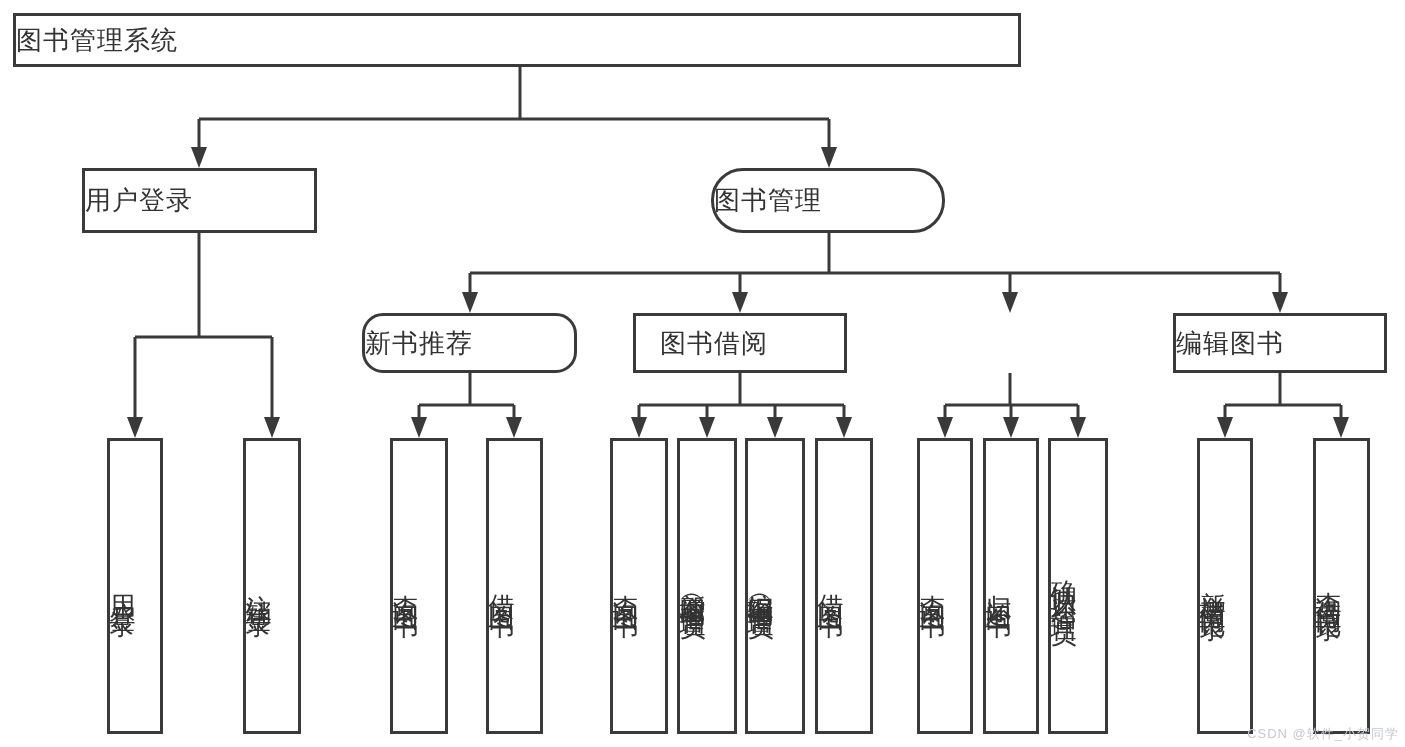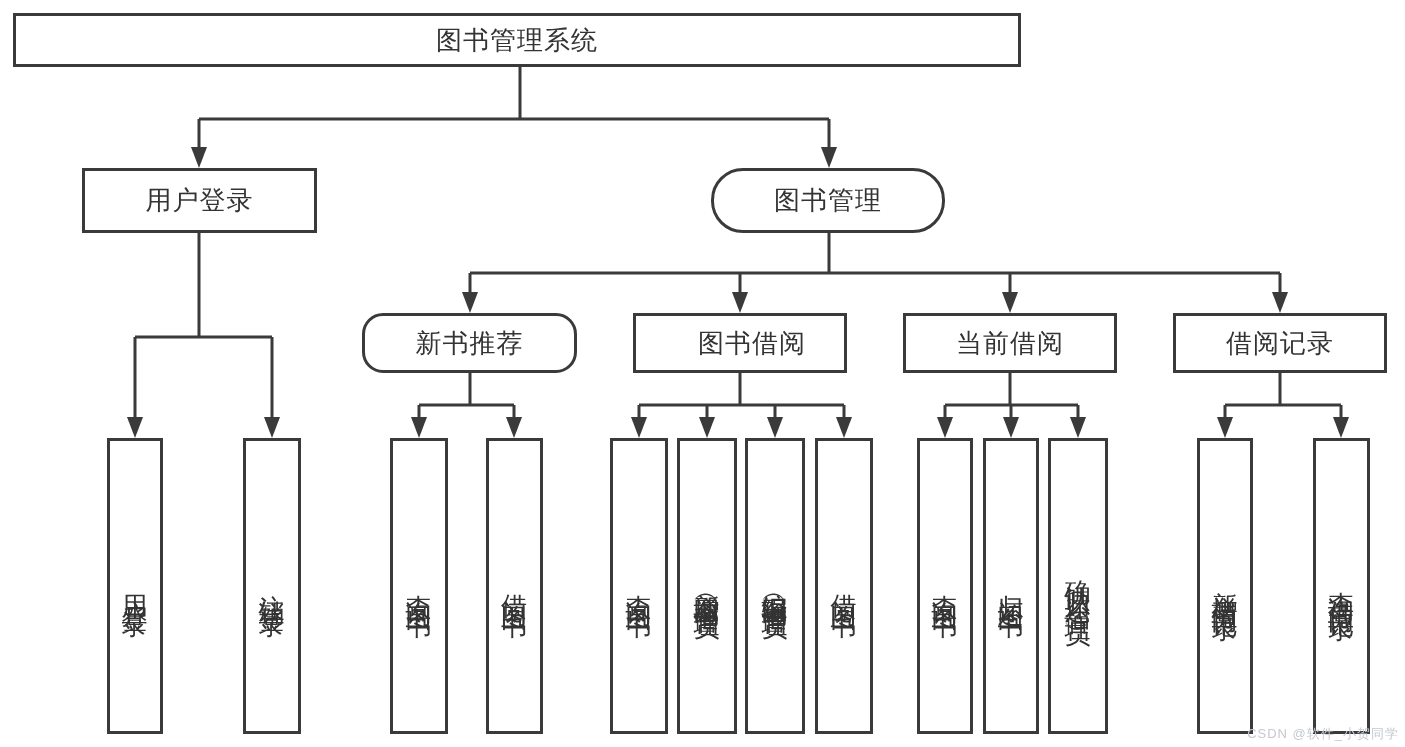--- a/index.html
+++ b/index.html
@@ -25,21 +25,20 @@
   }
   svg.connectors path { stroke: var(--line); stroke-width: 3; fill: none; }
   svg.connectors polygon { fill: var(--line); stroke: none; }
   .node {
     position: absolute;
     box-sizing: border-box;
     border: 3px solid var(--line);
     background: var(--background);
     display: flex;
     align-items: center;
-    justify-content: center;
     color: var(--text);
     z-index: 1;
   }
   .h-node span {
     font-size: 26px;
     letter-spacing: 1px;
     white-space: nowrap;
   }
   .v-node span {
     writing-mode: vertical-rl;
@@ -114,25 +113,22 @@
   <div class="node h-node" style="left:711px; top:168px; width:234px; height:65px;border-radius:32px;">
     <span>图书管理</span>
   </div>
 
   <div class="node h-node" style="left:362px; top:313px; width:215px; height:60px;border-radius:21px;">
     <span>新书推荐</span>
   </div>
   <div class="node h-node" style="left:633px; top:313px; width:214px; height:60px;padding-left:24px;">
     <span>图书借阅</span>
   </div>
-  <div class="node h-node" style="left:903px; top:313px; width:214px; height:60px;">
-    <span>当前借阅</span>
-  </div>
   <div class="node h-node" style="left:1173px; top:313px; width:214px; height:60px;">
-    <span>借阅记录</span>
+    <span>编辑图书</span>
   </div>
 
   <div class="node v-node ls4" style="left:107px; top:438px; width:56px; height:296px;">
     <span>用户登录</span>
   </div>
   <div class="node v-node ls4" style="left:243px; top:438px; width:58px; height:296px;">
     <span>注销登录</span>
   </div>
   <div class="node v-node ls4" style="left:390px; top:438px; width:58px; height:296px;">
     <span>查询图书</span>

